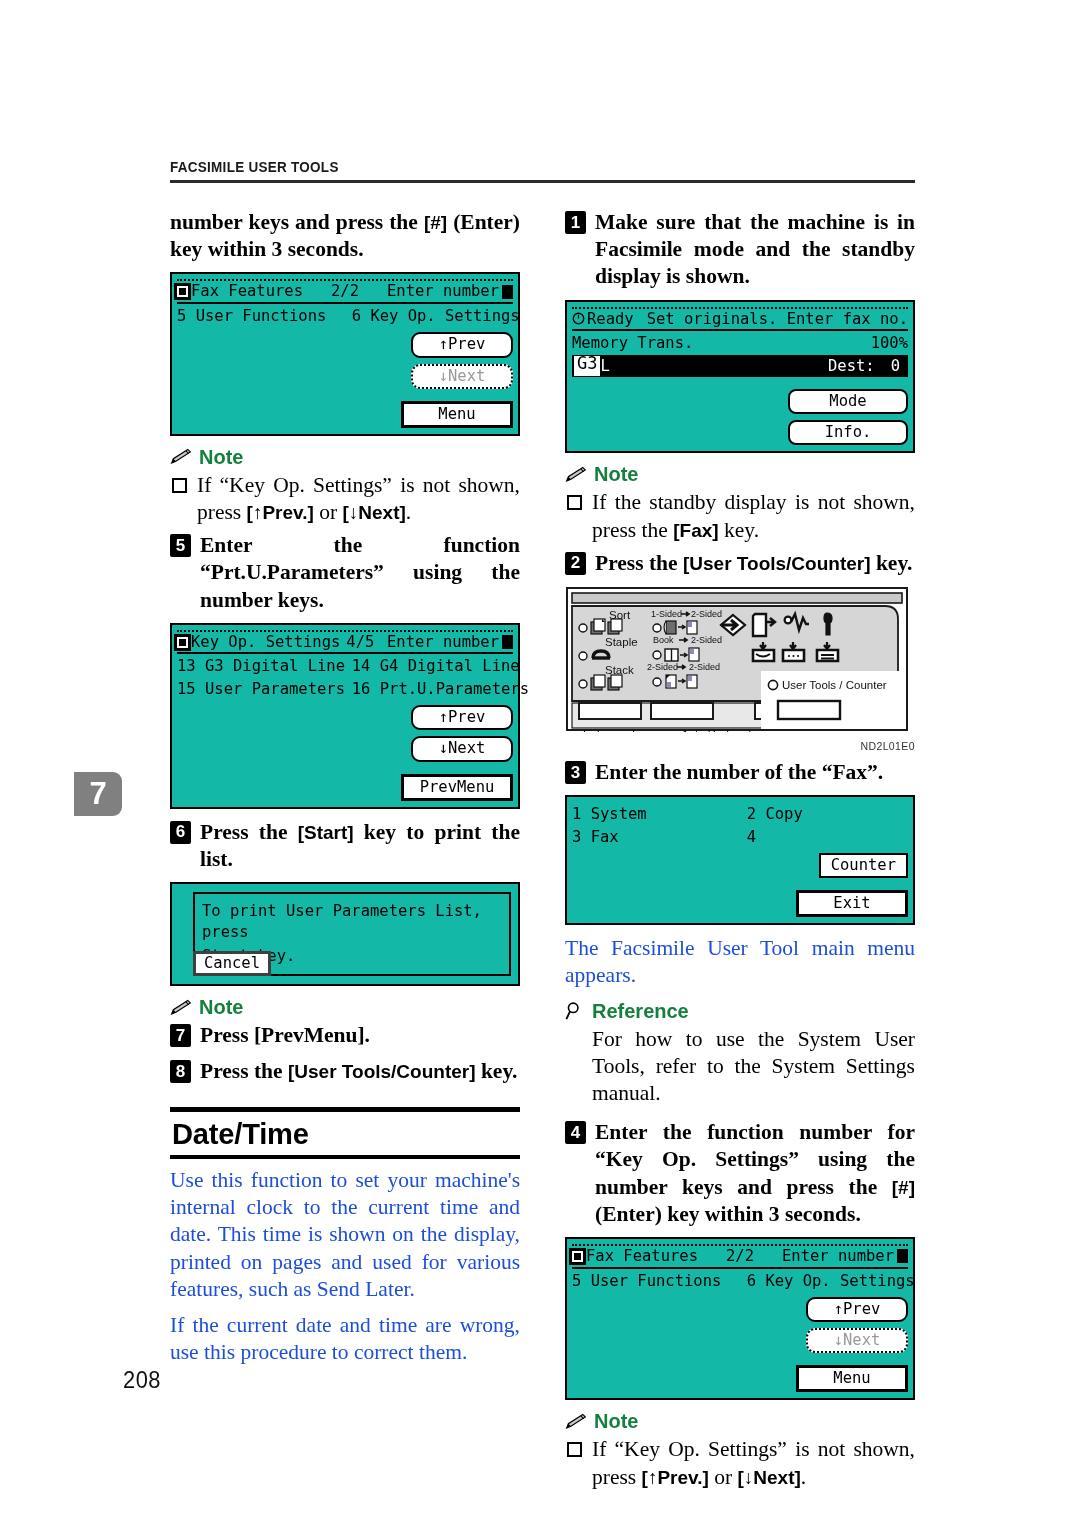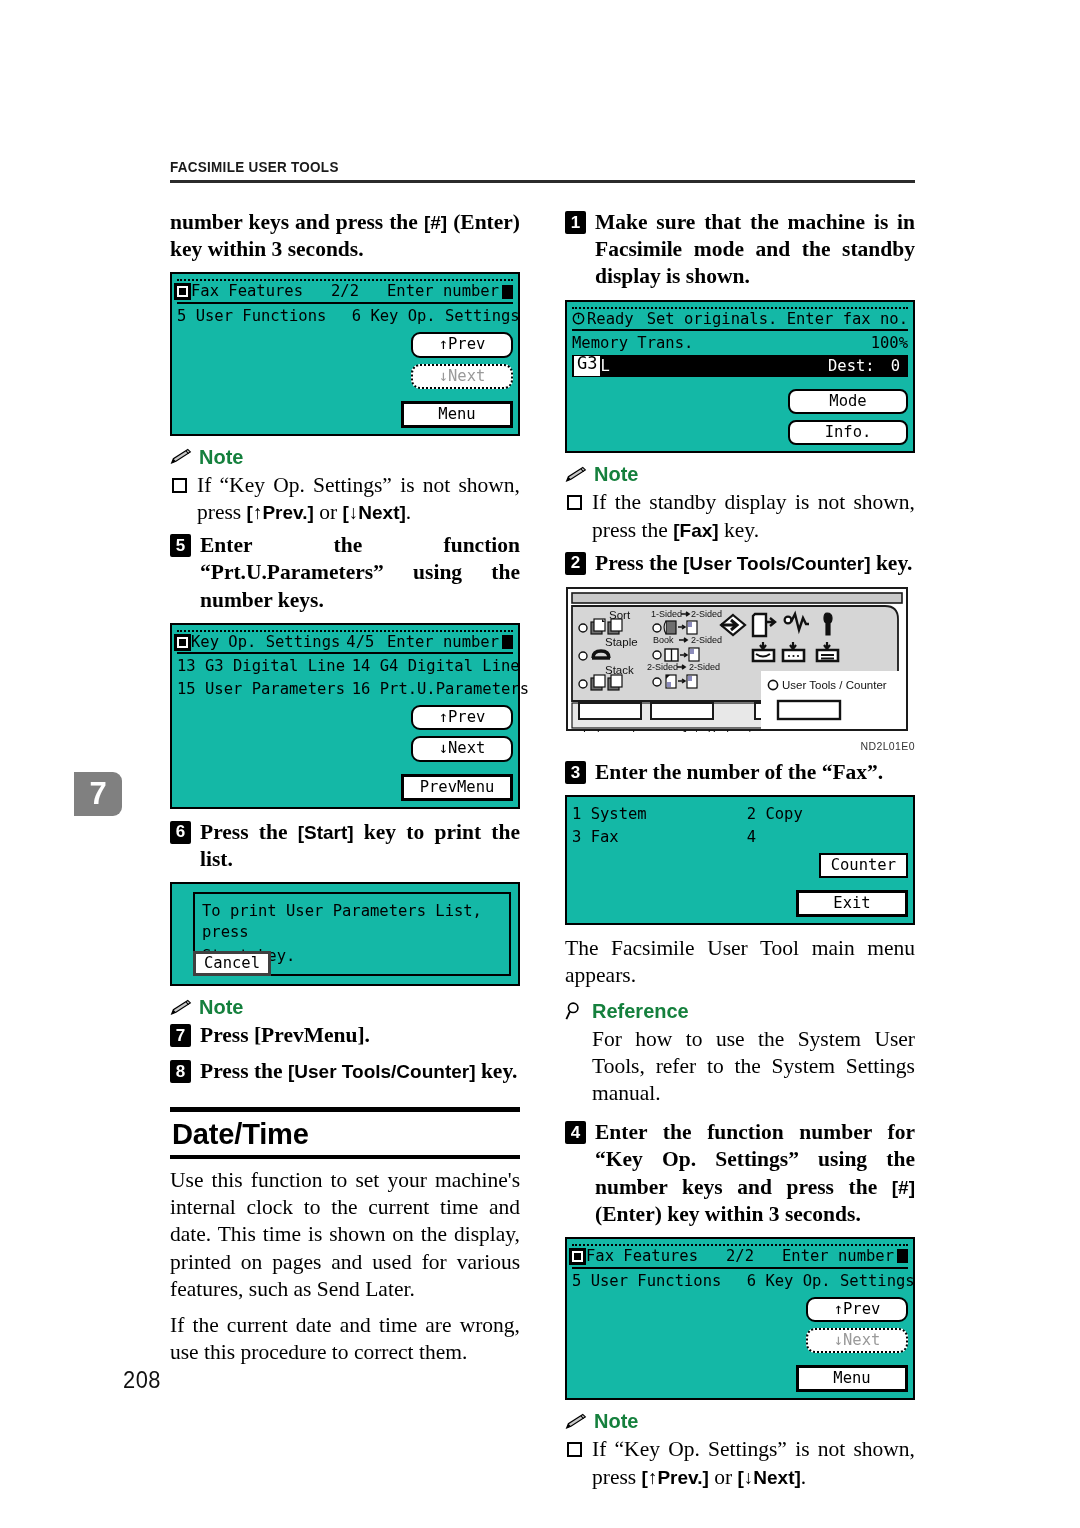--- a/index.html
+++ b/index.html
@@ -45,21 +45,21 @@
 
   
   .col{position:absolute;top:205px;width:350px;}
   .colL{left:170px;}
   .colR{left:565px;}
 
   
   .body{
     font-family:"Liberation Serif", serif;
     font-size:21.5px;line-height:1.265;
-    color:#000000;text-align:justify;text-justify:inter-word;
+    color:#1d4ed8;text-align:justify;text-justify:inter-word;
     hyphens:none;
   }
   .body.p{margin-bottom:9px;}
 
   .step{
     position:relative;
     padding-left:30px;
     font-family:"Liberation Serif", serif;
     font-weight:700;
     font-size:21.5px;line-height:1.265;

